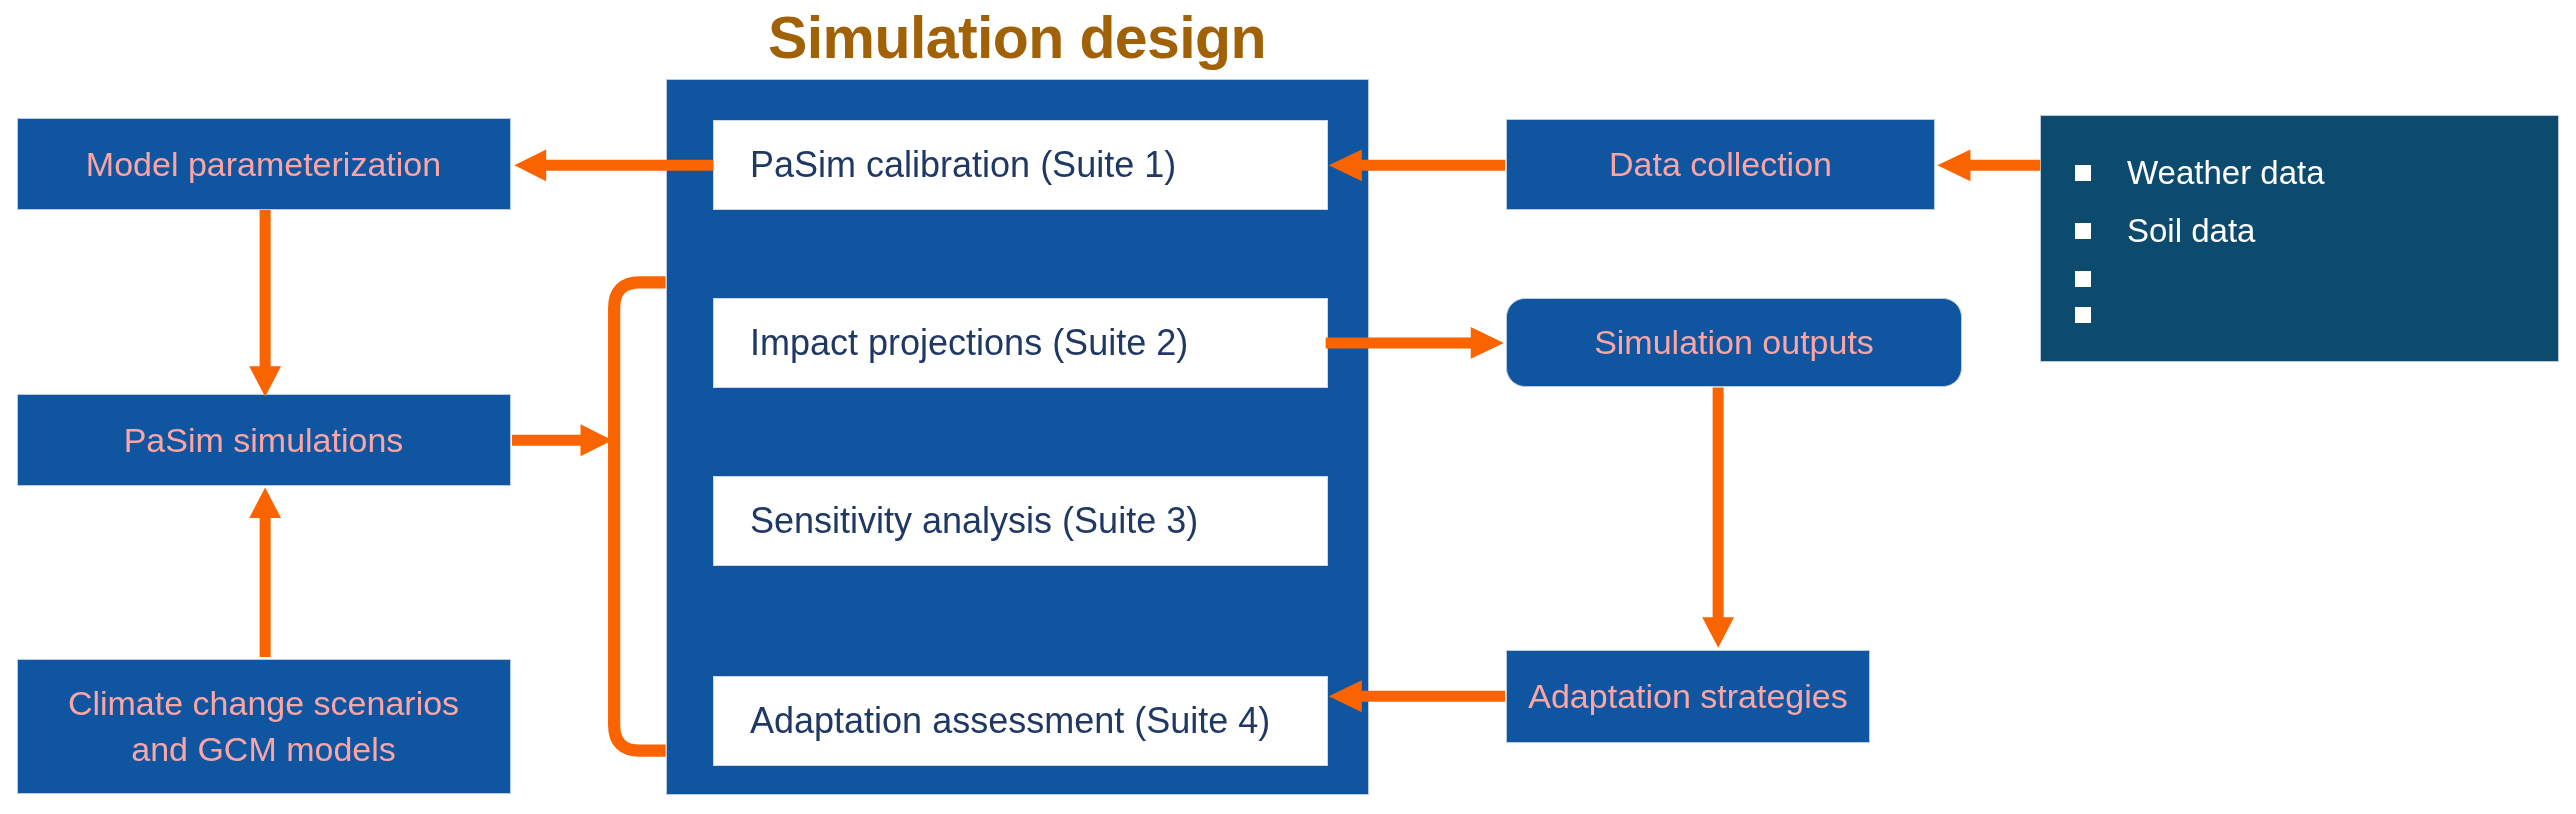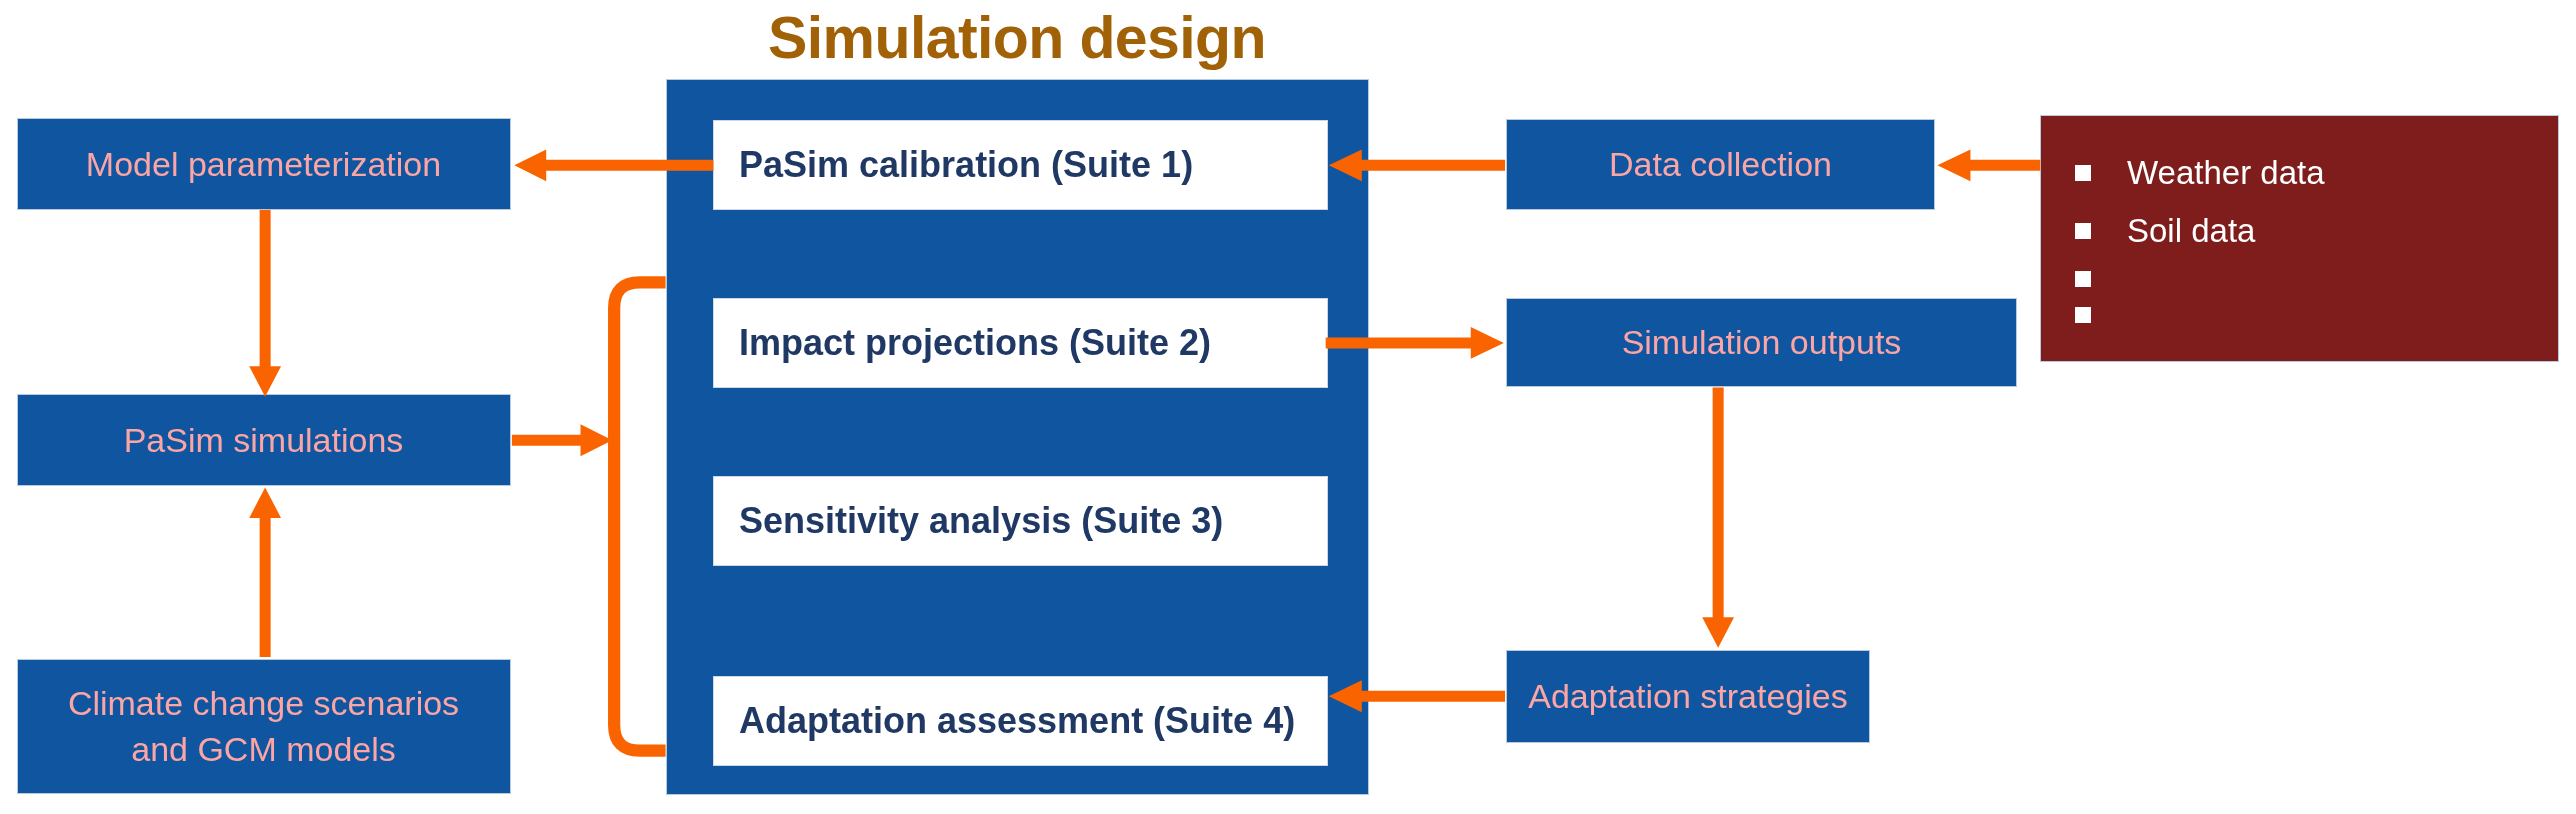--- a/index.html
+++ b/index.html
@@ -41,34 +41,33 @@
     box-sizing: border-box;
   }
   .suite {
     position: absolute;
     left: 46px; width: 615px; height: 90px;
     background: #ffffff;
     border: 1.2px solid #ccd6e4;
     box-sizing: border-box;
     display: flex;
     align-items: center;
-    padding-left: 25px;
+    padding-left: 36px;
     color: #1F3864;
     font-size: 36px;
     white-space: nowrap;
-    font-weight: bold;
   }
   .suite1 { top: 40px; }
   .suite2 { top: 218px; }
   .suite3 { top: 396px; }
   .suite4 { top: 596px; }
   .inputs-box {
     position: absolute;
     left: 2040px; top: 115px; width: 519px; height: 247px;
-    background: #7f1d1d;
+    background: #0c4a6e;
     border: 1.2px solid #b9c9de;
     box-sizing: border-box;
     display: flex;
     flex-direction: column;
     justify-content: space-evenly;
     padding: 17px 12.2px 17px 34px;
     color: #ffffff;
   }
   .input-item {
     display: flex;
@@ -124,21 +123,21 @@
     </div>
     <div class="suite suite4">
       <span>Adaptation assessment (Suite 4)</span>
     </div>
   </div>
 
   <div class="bluebox" style="left:1506px; top:119px; width:429px; height:91px;">
     <span>Data collection</span>
   </div>
 
-  <div class="bluebox" style="left:1506px; top:298px; width:511px; height:89px;">
+  <div class="bluebox" style="left:1506px; top:298px; width:456px; height:89px;border-radius:19px;">
     <span>Simulation outputs</span>
   </div>
 
   <div class="bluebox" style="left:1506px; top:650px; width:364px; height:93px;">
     <span>Adaptation strategies</span>
   </div>
 
   <div class="inputs-box">
     <div class="input-item">
       <span class="bullet-square"></span>

